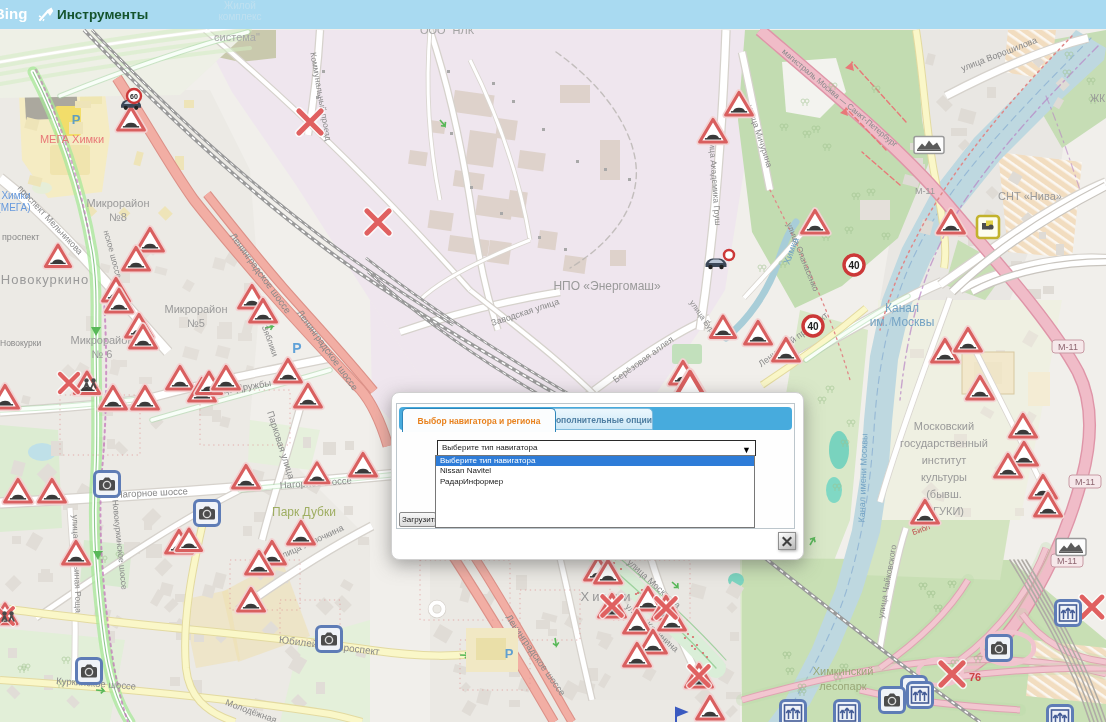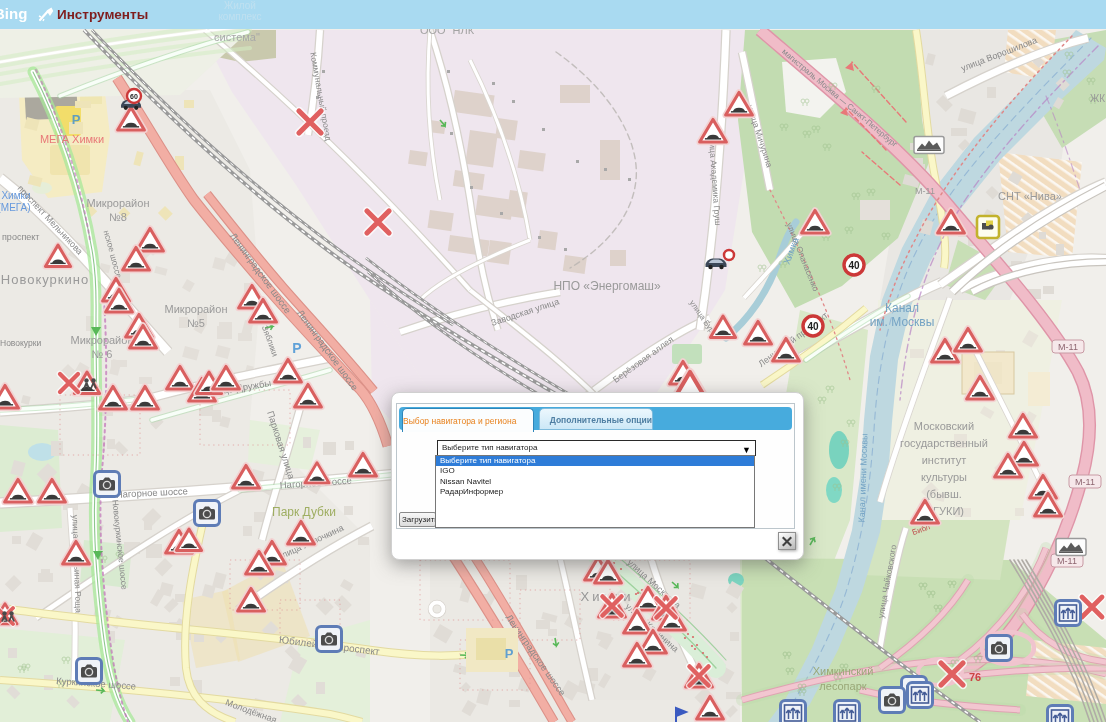--- a/index.html
+++ b/index.html
@@ -1,24 +1,24 @@
 <!DOCTYPE html>
 <html><head><meta charset="utf-8">
 <style>
 *{margin:0;padding:0;box-sizing:border-box}
 body{font-family:"Liberation Sans",sans-serif}
 #stage{position:relative;width:1106px;height:722px;overflow:hidden;background:#f1efeb}
 #map{position:absolute;left:0;top:0}
 #topbar{position:absolute;left:0;top:0;width:1106px;height:29px;background:#a9daf1;z-index:10}
 #topbar .bing{position:absolute;left:-6px;top:5px;color:#fff;font-weight:bold;font-size:15px}
-#topbar .tools{position:absolute;left:57px;top:7px;color:#7f1d1d;font-weight:bold;font-size:13.5px}
+#topbar .tools{position:absolute;left:57px;top:7px;color:#14532d;font-weight:bold;font-size:13.5px}
 #dlg{position:absolute;left:391px;top:392px;width:413px;height:168px;background:#fff;border:1px solid #d0d0d0;border-radius:8px;box-shadow:0 5px 18px rgba(80,80,80,.5);z-index:20}
 #tabbox{position:absolute;left:4px;top:10px;width:399px;height:126px;border:1px solid #bcc6cc;background:#fefefe}
 #tabstrip{position:absolute;left:2px;top:3px;width:393px;height:23px;background:#47abdd;border-radius:4px}
-#tab1{position:absolute;left:5px;top:4px;width:132px;height:24px;background:#fbfdfe;border:1px solid #2e86ba;border-bottom:none;border-radius:5px 5px 0 0;color:#e8821e;font-weight:normal;font-size:8.5px;text-align:left;line-height:24px;white-space:nowrap;z-index:3}
+#tab1{position:absolute;left:5px;top:4px;width:154px;height:24px;background:#fbfdfe;border:1px solid #2e86ba;border-bottom:none;border-radius:5px 5px 0 0;color:#e8821e;font-weight:bold;font-size:8.5px;text-align:center;line-height:24px;white-space:nowrap;z-index:3}
 #tab2{position:absolute;left:142px;top:4px;width:114px;height:22px;background:linear-gradient(#ecf7fd,#cce8f7);border:1px solid #7fbbdc;border-radius:5px 5px 0 0;color:#4e7ea2;font-weight:bold;font-size:8.5px;text-align:right;line-height:22px;white-space:nowrap;z-index:2}
 #sel{position:absolute;left:45px;top:47px;width:319px;height:16px;border:1px solid #2a2a2a;background:#fff;font-size:8px;color:#222;line-height:14px;padding-left:4px}
 #sel .arr{position:absolute;right:4px;top:2px;font-size:9px;color:#000}
 #ddl{position:absolute;left:43px;top:62px;width:320px;height:73px;border:1px solid #777;background:#fff;z-index:30;font-size:8px;color:#1a1a1a}
 #ddl div{height:10.4px;line-height:10.4px;padding-left:4px;white-space:nowrap}
 #ddl .hl{background:#2e7cd8;color:#fff}
 #btn{position:absolute;left:7px;top:119px;width:37px;height:15px;background:linear-gradient(#f8f8f8,#dcdcdc);border:1px solid #8a8a8a;border-radius:2px;font-size:8px;color:#222;text-align:left;padding-left:2px;line-height:13px;overflow:hidden;white-space:nowrap}
 #clx{position:absolute;left:386px;top:139px;width:18px;height:18px;background:linear-gradient(150deg,#ffffff,#b8b8b8);border:1px solid #909090;box-shadow:1px 1px 3px rgba(0,0,0,.35);z-index:25}
 </style></head>
 <body>
@@ -933,20 +933,19 @@
 <div id="dlg">
  <div id="tabbox">
   <div id="tabstrip"></div>
   <div id="tab1">Выбор навигатора и региона</div>
   <div id="tab2">Дополнительные опции</div>
  </div>
  <div id="btn">Загрузить</div>
  <div id="sel">Выберите тип навигатора<span class="arr">▼</span></div>
  <div id="ddl">
   <div class="hl">Выберите тип навигатора</div>
-  <div>IGO</div>
   <div>Nissan Navitel</div>
   <div>РадарИнформер</div>
  </div>
  <div id="clx"><svg width="16" height="16" viewBox="0 0 16 16">
           <path d="M4.5,5 L11.5,12 M11.5,5 L4.5,12" stroke="#3f3f3f" stroke-width="2.1" stroke-linecap="square"></path>
         </svg></div>
 </div>
 </div>
 </body></html>

